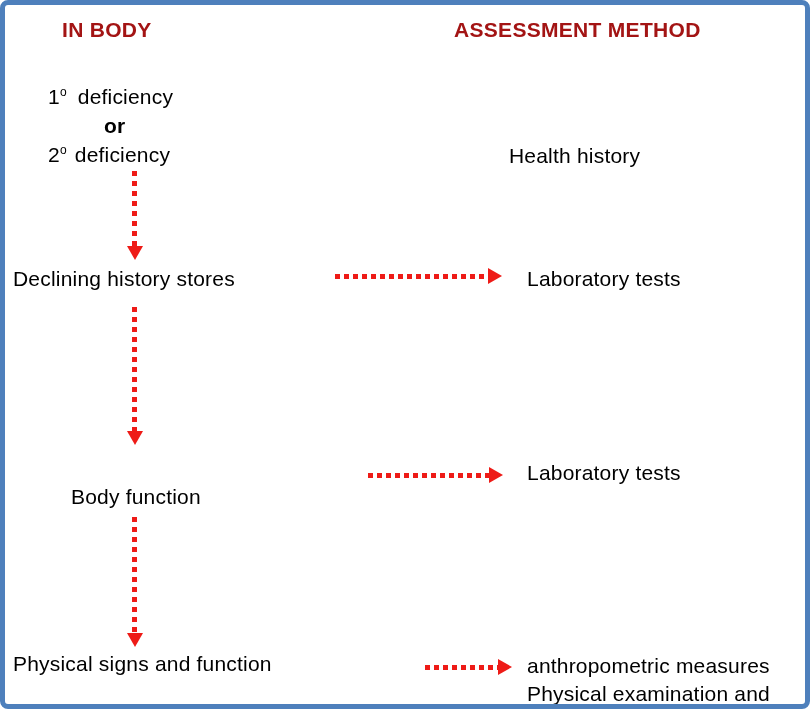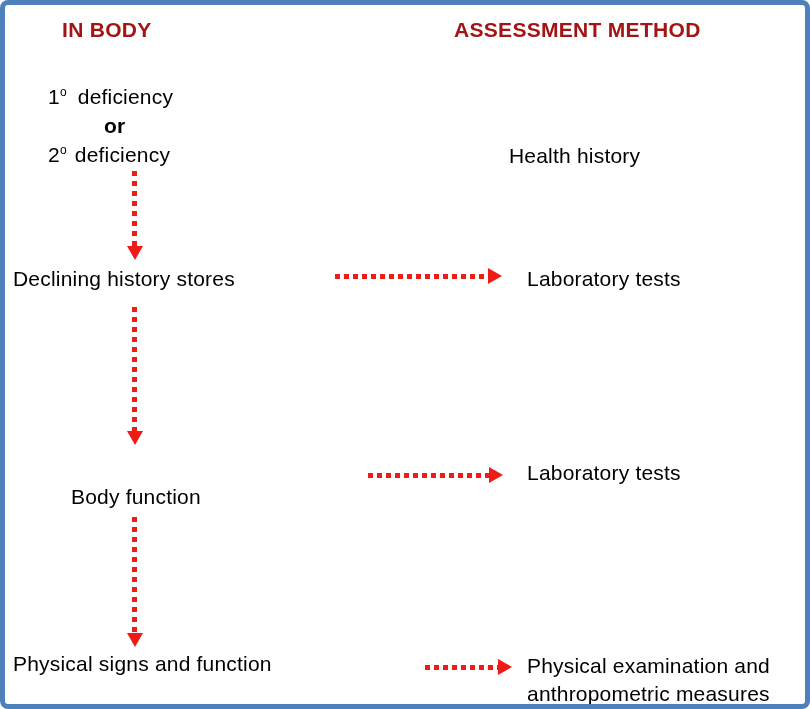--- a/index.html
+++ b/index.html
@@ -141,17 +141,17 @@
   </div>
 
   <div class="abs txt" style="left:8px; top:647px;">Physical signs and function</div>
 
   <div class="harrow" style="left:420px; top:654px; width:87px;">
     <div class="hline"></div>
     <div class="hhead"></div>
   </div>
 
   <div class="abs txt two-line" style="left:522px; top:647px;">
+    <div>anthropometric measures</div>
     <div>Physical examination and</div>
-    <div>anthropometric measures</div>
   </div>
 
 </div>
 
 </body></html>

